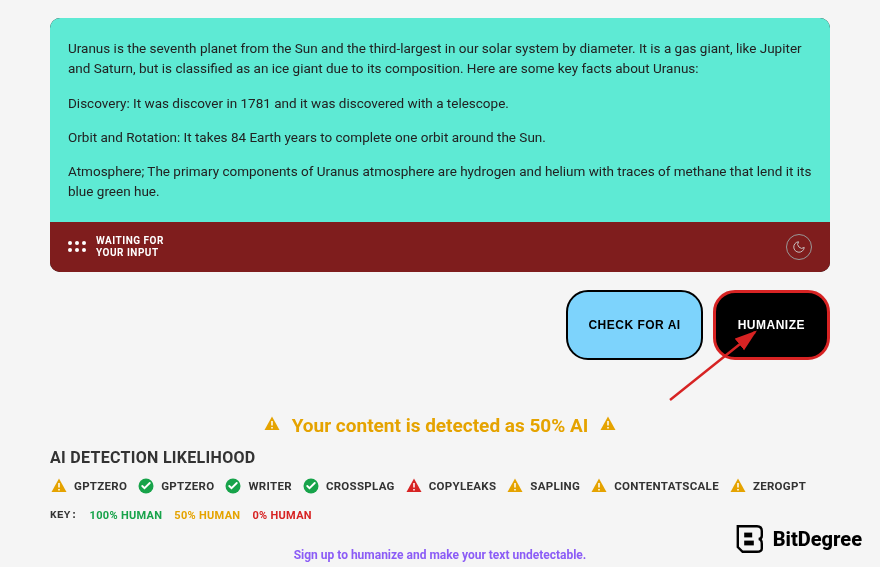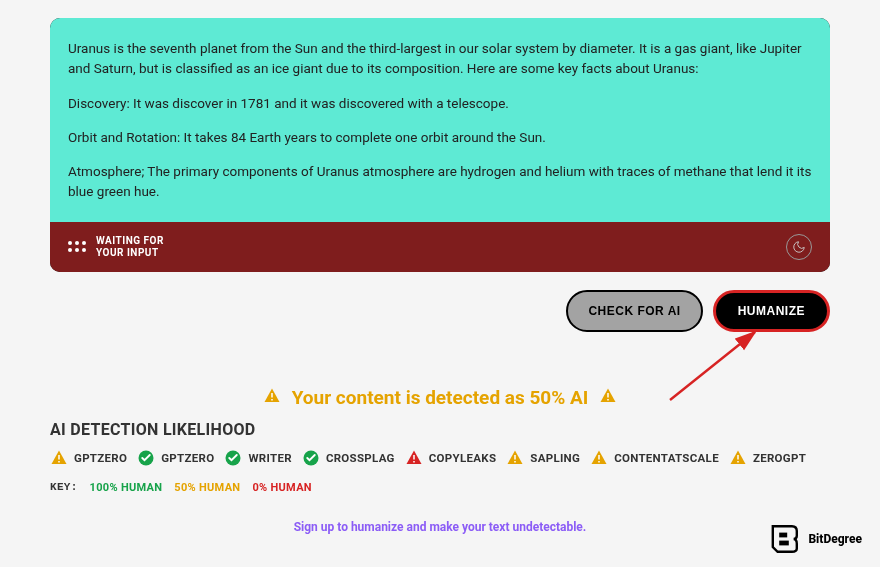--- a/index.html
+++ b/index.html
@@ -84,28 +84,28 @@
     .btn {
       padding: 10px 20px;
       border-radius: 22px;
       font-size: 12px;
       font-weight: 700;
       letter-spacing: 0.5px;
       cursor: pointer;
       border: 2px solid #000;
     }
     .btn-outline {
-      background: #a3a3a3;
+      background: #7dd3fc;
       color: #000;
     }
     .btn-primary {
       background: #000;
       color: #fff;
       border: 3px solid #d72323;
-      padding: 11px 22px;
+      padding: 25px 22px;
     }
     .headline {
       text-align: center;
       margin-top: 54px;
       font-size: 19px;
       font-weight: 700;
       color: #e5a300;
     }
     .headline .warn {
       display: inline-block;
@@ -162,21 +162,21 @@
     }
     .brand {
       position: absolute;
       bottom: 12px;
       right: 18px;
       display: flex;
       align-items: center;
       gap: 8px;
       color: #000;
       font-weight: 800;
-      font-size: 12px;
+      font-size: 20px;
     }
     .brand-logo {
       width: 32px;
       height: 32px;
     }
     .arrow {
       position: absolute;
       pointer-events: none;
     }
   </style>

